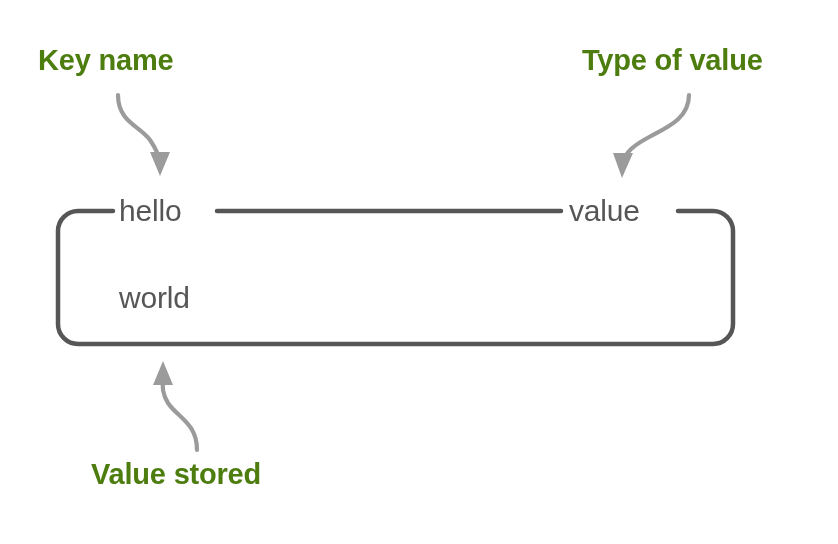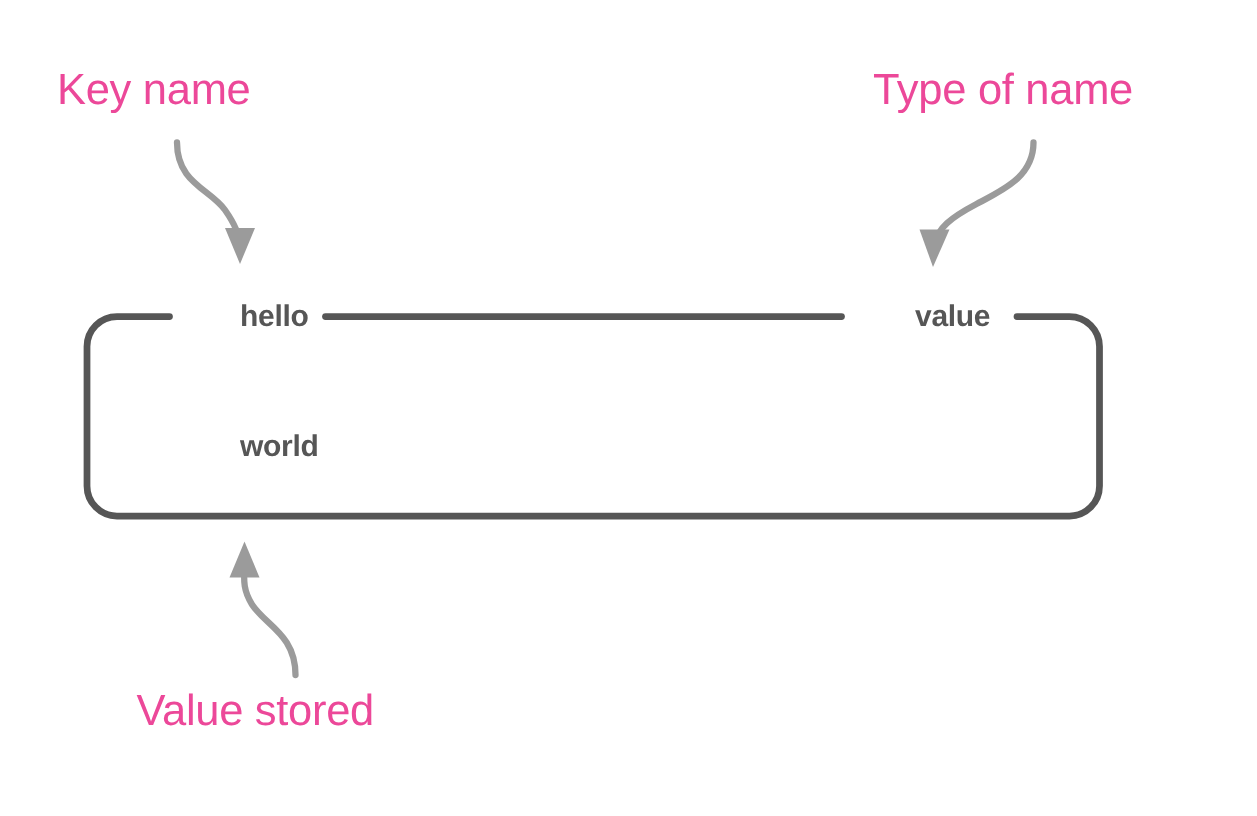--- a/index.html
+++ b/index.html
@@ -20,38 +20,37 @@
   }
   #diagram-svg {
     position: absolute;
     left: 0;
     top: 0;
     width: 838px;
     height: 544px;
   }
   .anno-label {
     position: absolute;
-    color: #ec4899;
+    color: #4d7c0f;
     font-family: "Liberation Sans", sans-serif;
-    font-weight: normal;
+    font-weight: bold;
     font-size: 29px;
     line-height: 34px;
     white-space: nowrap;
     letter-spacing: -0.2px;
   }
   .box-text {
     position: absolute;
     color: #565656;
     font-family: "Liberation Sans", sans-serif;
-    font-weight: bold;
-    font-size: 20px;
+    font-weight: normal;
+    font-size: 30px;
     line-height: 34px;
     white-space: nowrap;
     letter-spacing: -0.2px;
-    margin-left: 41px;
   }
   #label-key-name   { left: 38px;  top: 43px; }
   #label-type-value { left: 582px; top: 43px; }
   #label-value-stored { left: 91px; top: 457px; }
   #key-text   { left: 119px; top: 194px; }
   #type-text  { left: 569px; top: 194px; }
   #value-text { left: 119px; top: 281px; text-align: right; }
 </style>
 </head>
 <body>
@@ -93,21 +92,21 @@
     <g>
       <path d="M 197 450
                C 197 423, 177 417, 168 403
                C 161 392, 163 384, 163 375" fill="none" stroke="#9b9b9b" stroke-width="4.2" stroke-linecap="round"></path>
       <path d="M 163 361 L 153 385 L 173 385 Z" fill="#9b9b9b"></path>
     </g>
   </svg>
 
   <div class="anno-label" id="label-key-name">Key name</div>
 
-  <div class="anno-label" id="label-type-value">Type of name</div>
+  <div class="anno-label" id="label-type-value">Type of value</div>
 
   <div class="anno-label" id="label-value-stored">Value stored</div>
 
   <div class="box-text" id="key-text">hello</div>
 
   <div class="box-text" id="type-text">value</div>
 
   <div class="box-text" id="value-text">world</div>
 
 </div>

